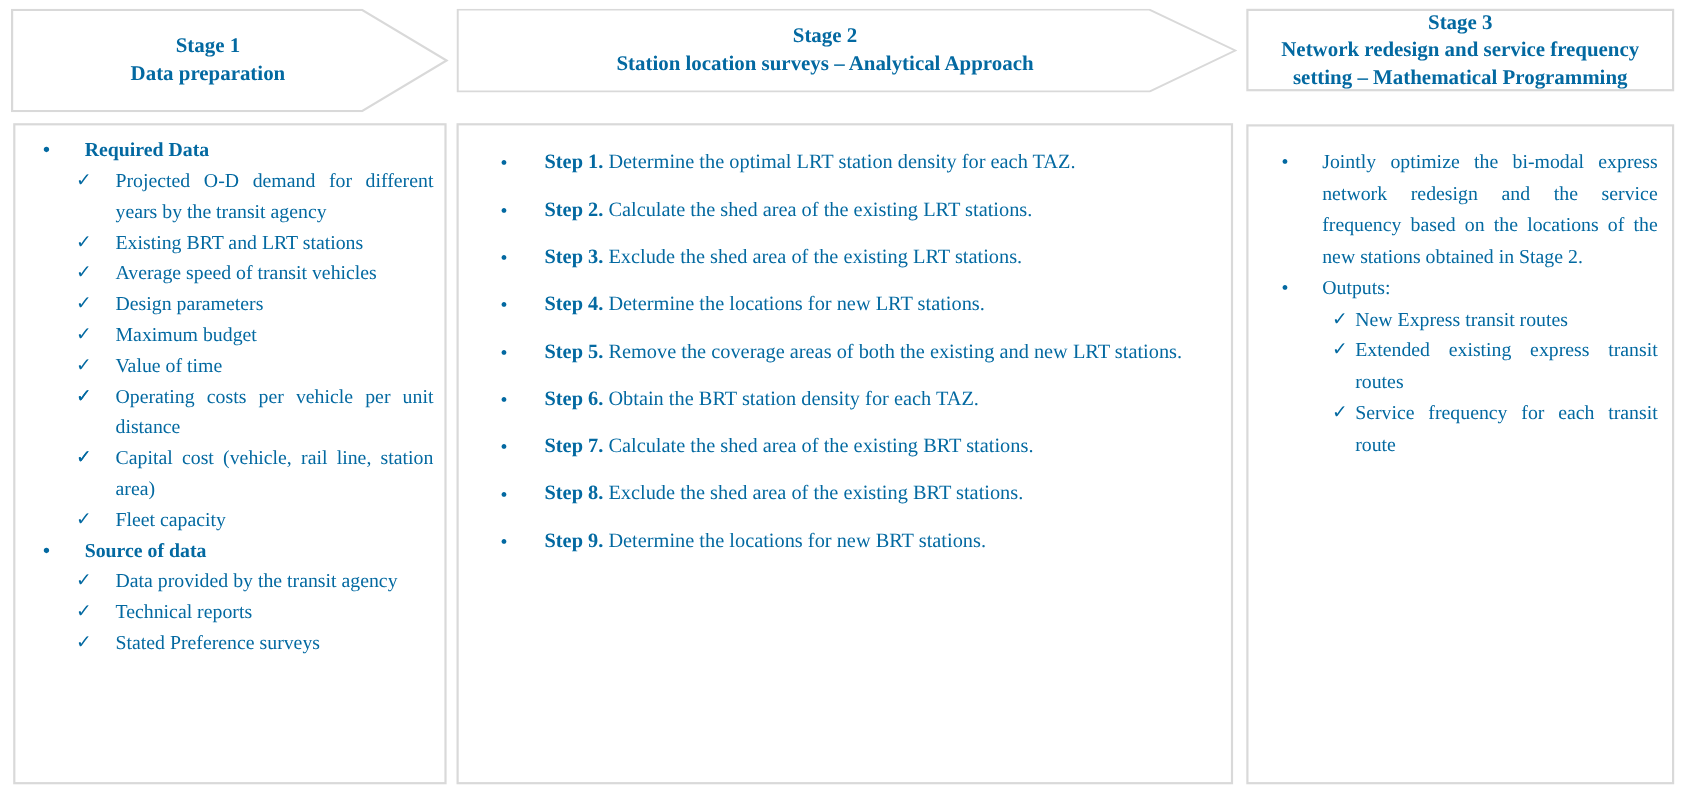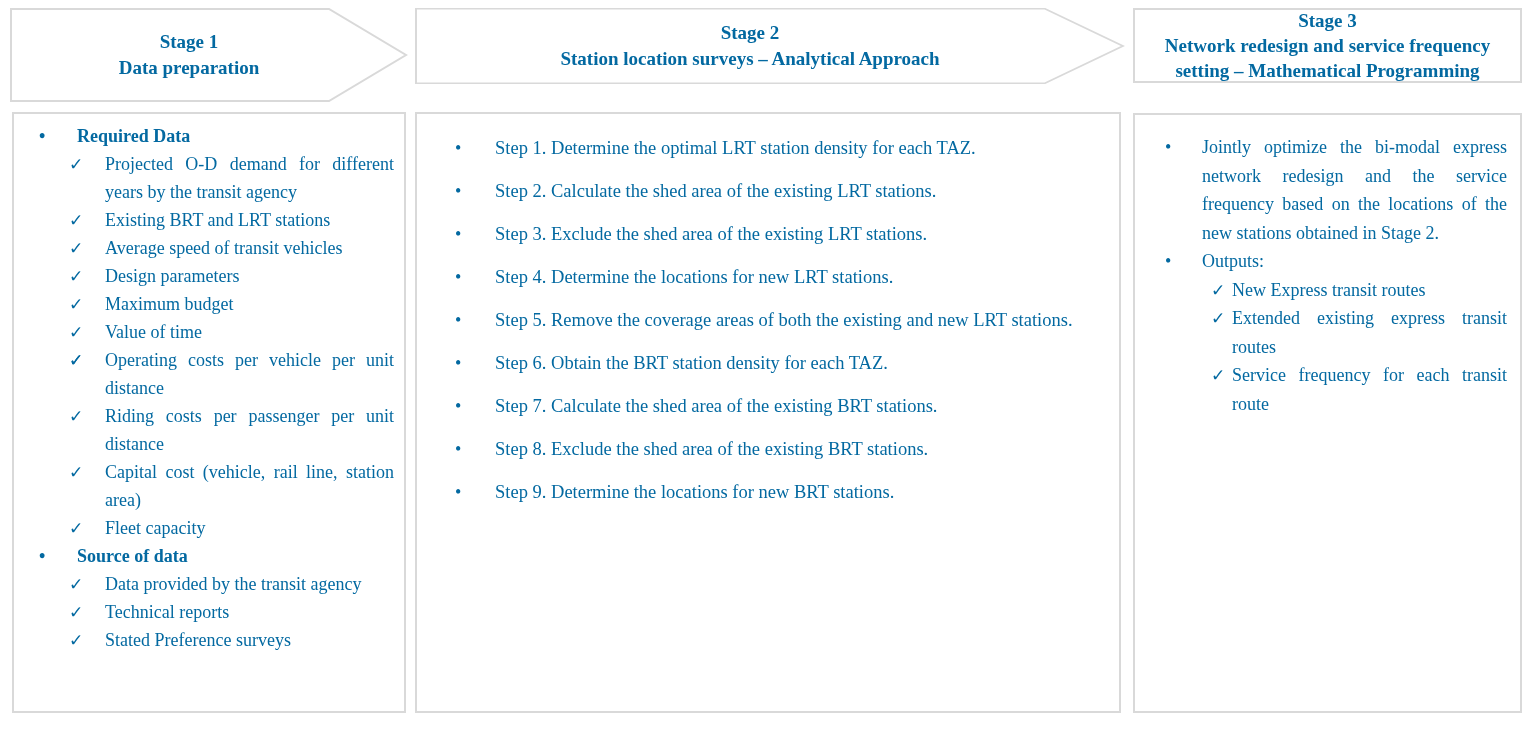--- a/index.html
+++ b/index.html
@@ -54,21 +54,21 @@
 
   
   .b1-head { padding-left: 63px; font-weight: bold; }
   .b1-head .marker { left: 25px; }
   .b1-item { padding-left: 91px; padding-right: 10px; text-align: justify; }
   .b1-item .marker { left: 55px; }
 
   
   .step-row { padding-left: 78px; margin-bottom: 15px; white-space: nowrap; }
   .step-row .marker { left: 38px; }
-  .step-label { font-weight: normal; }
+  .step-label { font-weight: bold; }
 
   
   .b3-par { padding-left: 67px; padding-right: 13px; text-align: justify; }
   .b3-par .marker { left: 30px; }
   .b3-item { padding-left: 97px; padding-right: 13px; text-align: justify; }
   .b3-item .marker { left: 76px; }
 </style>
 </head>
 <body>
 
@@ -127,21 +127,20 @@
     </div>
     <div class="row b1-item">
       <span class="marker check-glyph">✓</span>
     </div>
     <div class="row b1-item">
       <span class="marker check-glyph">✓</span>
       <span>Operating costs per vehicle per unit distance</span>
     </div>
     <div class="row b1-item">
       <span class="marker check-glyph">✓</span>
-      <span>Riding costs per passenger per unit distance</span>
     </div>
     <div class="row b1-item">
       <span class="marker check-glyph">✓</span>
       <span>Capital cost (vehicle, rail line, station area)</span>
     </div>
     <div class="row b1-item">
       <span class="marker check-glyph">✓</span>
       <span>Fleet capacity</span>
     </div>
 

